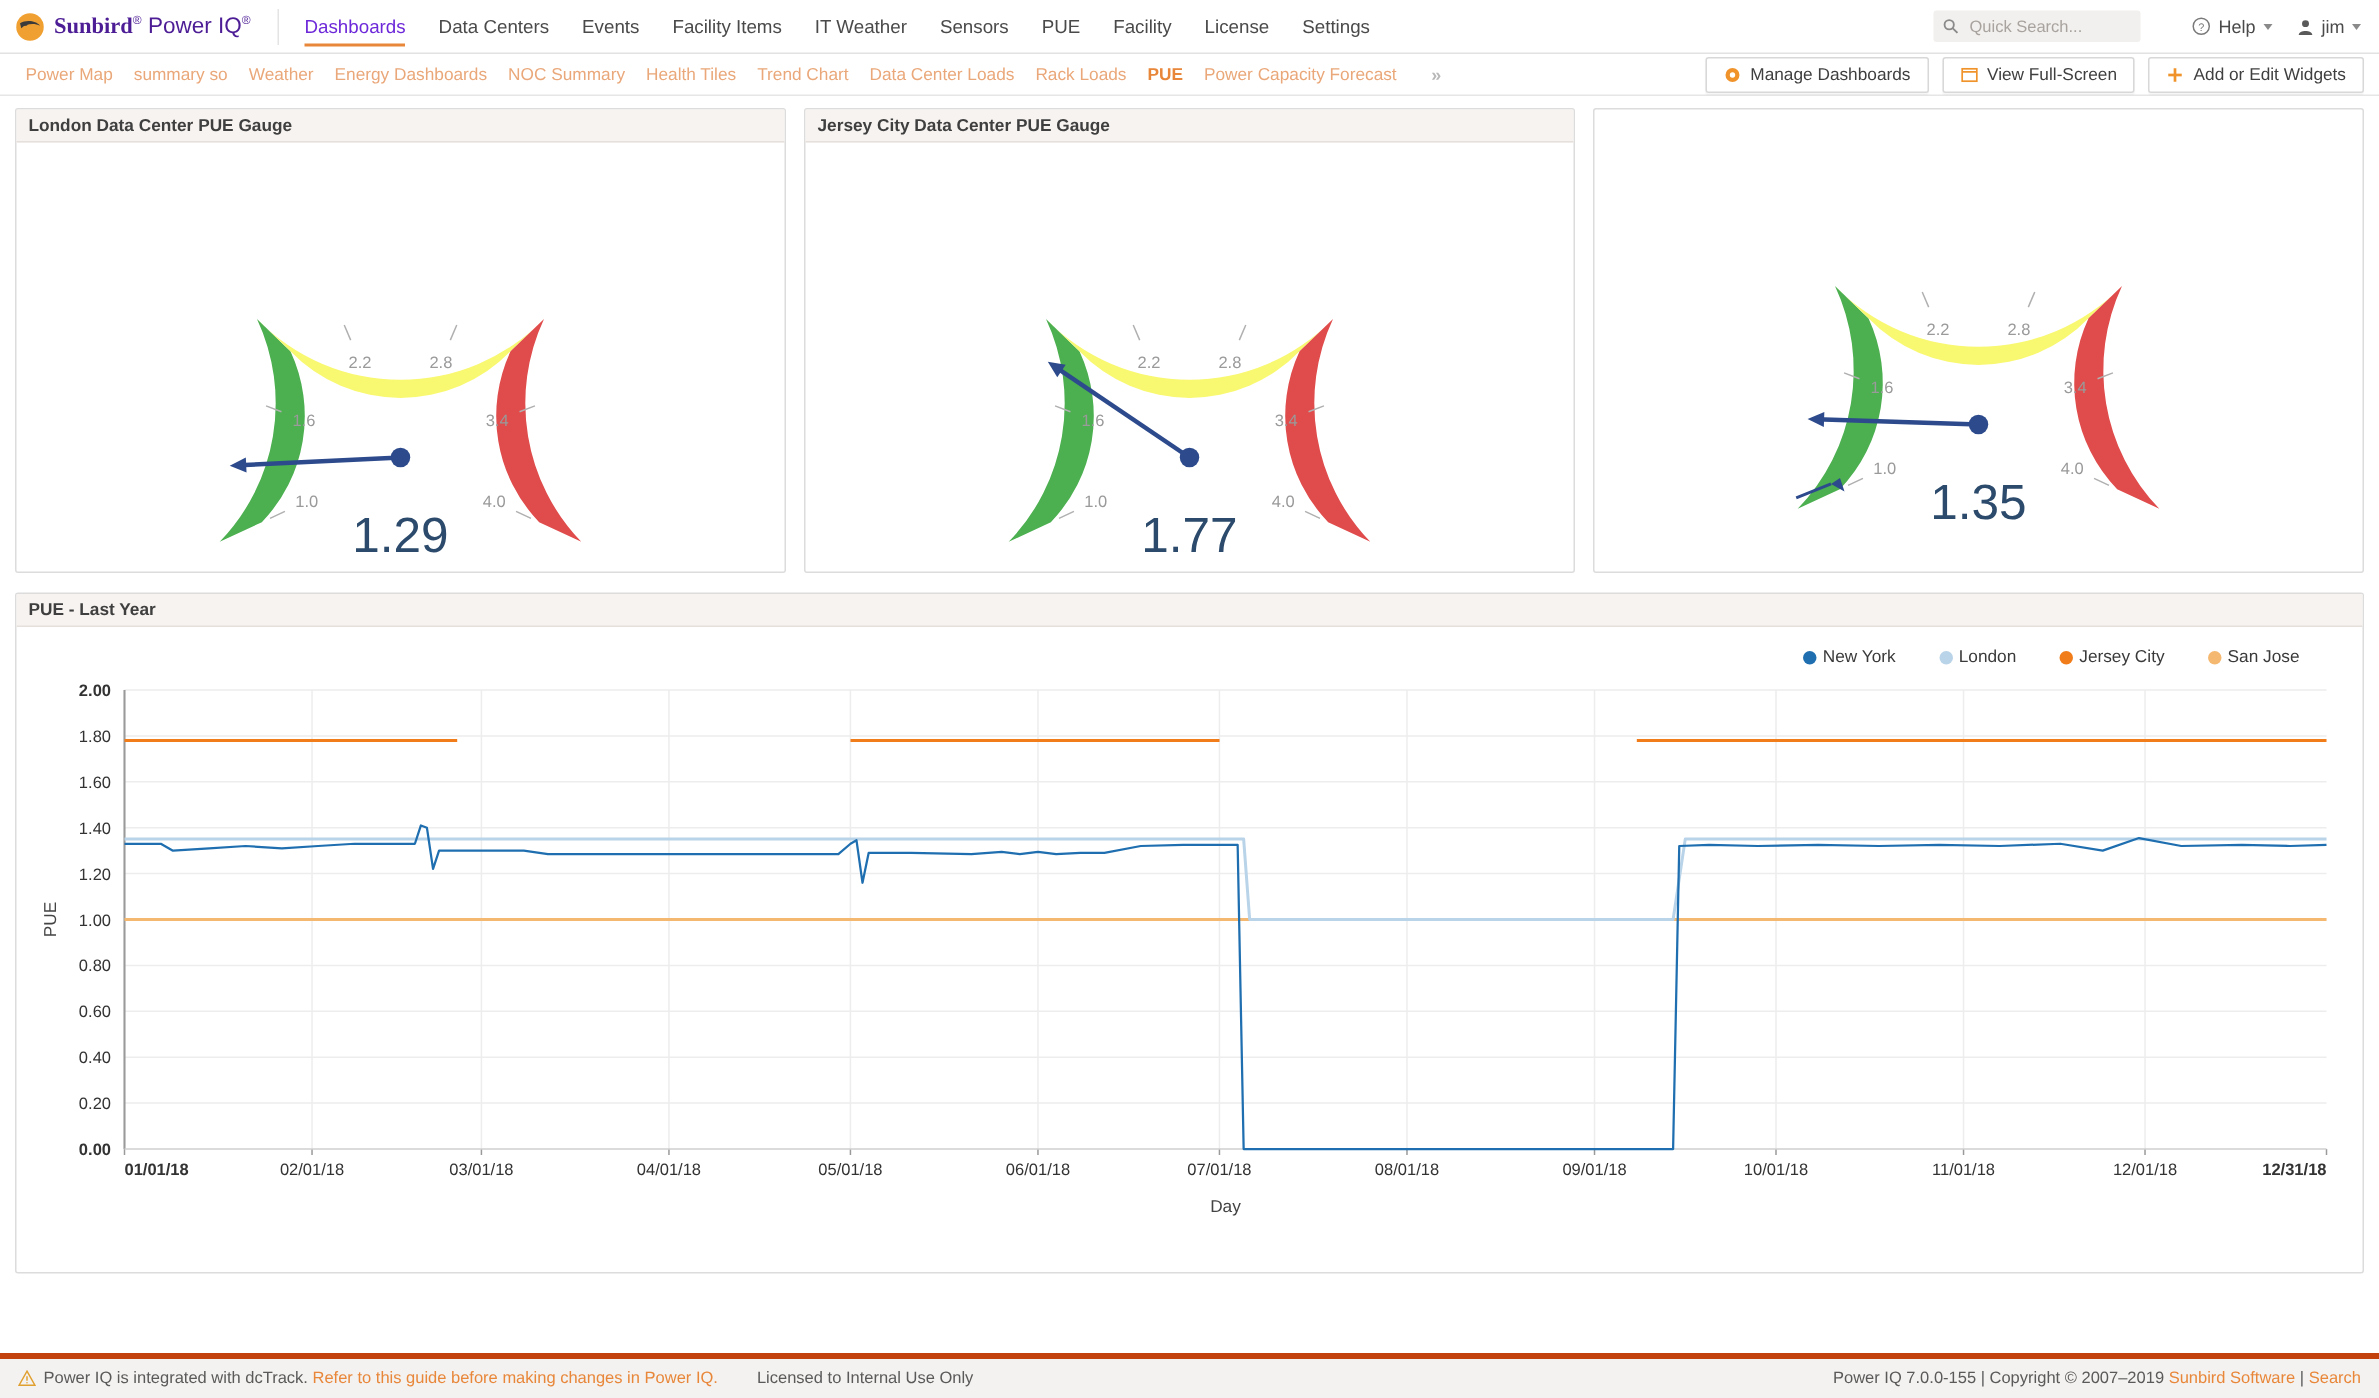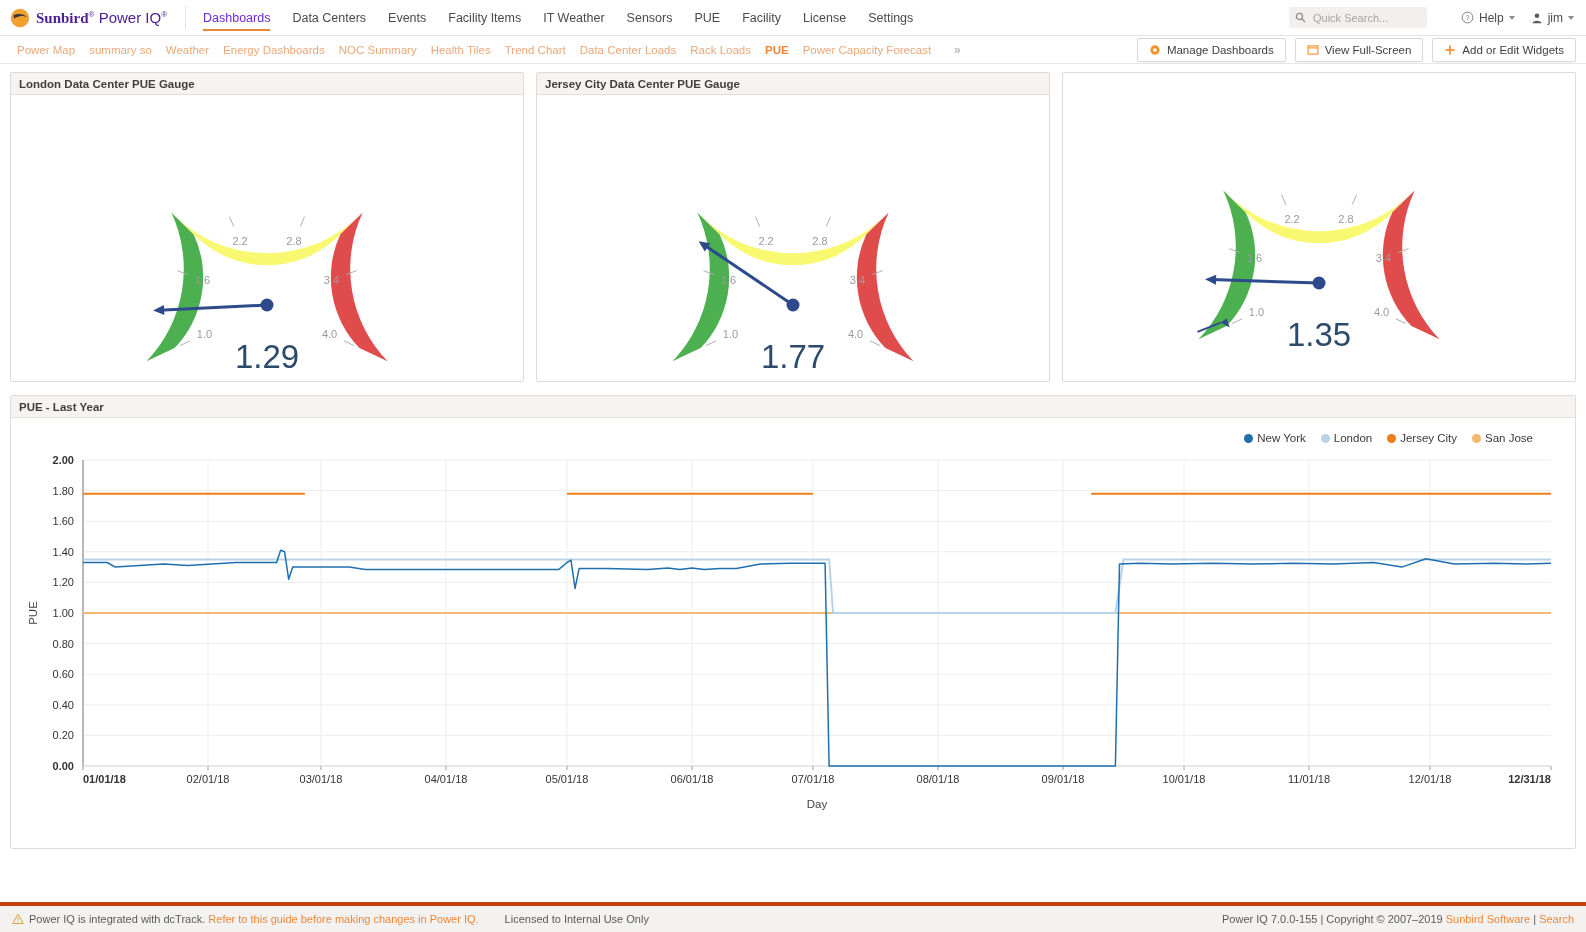--- a/index.html
+++ b/index.html
@@ -126,21 +126,21 @@
     font-size: 11.5px;
     font-weight: bold;
     color: #3f3f3f;
   }
   .gauge-body { height: 286px; display: flex; align-items: center; justify-content: center; }
 
   .chart-widget { margin-top: 13px; }
   .chart-body { height: 430px; position: relative; }
   .legend {
     position: absolute; right: 42px; top: 14px;
-    display: flex; align-items: center; gap: 15px;
+    display: flex; align-items: center; gap: 29px;
     font-size: 11.5px; color: #3a3a3a; padding-left: 16px;
   }
   .legend .li { display: flex; align-items: center; }
   .legend .dot { width: 9px; height: 9px; border-radius: 50%; margin-right: 4px; }
 
   
   .footer {
     position: absolute; left: 0; right: 0; bottom: 0;
     height: 30px;
     background: #f4f2f0;

